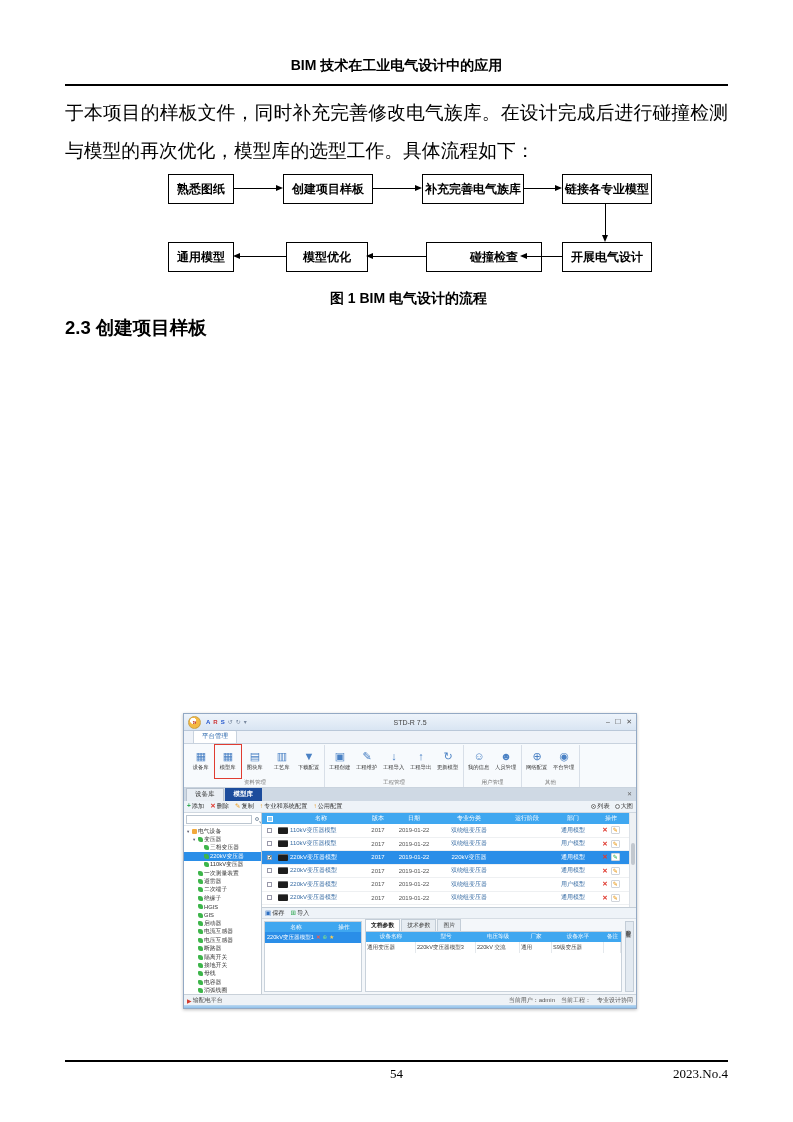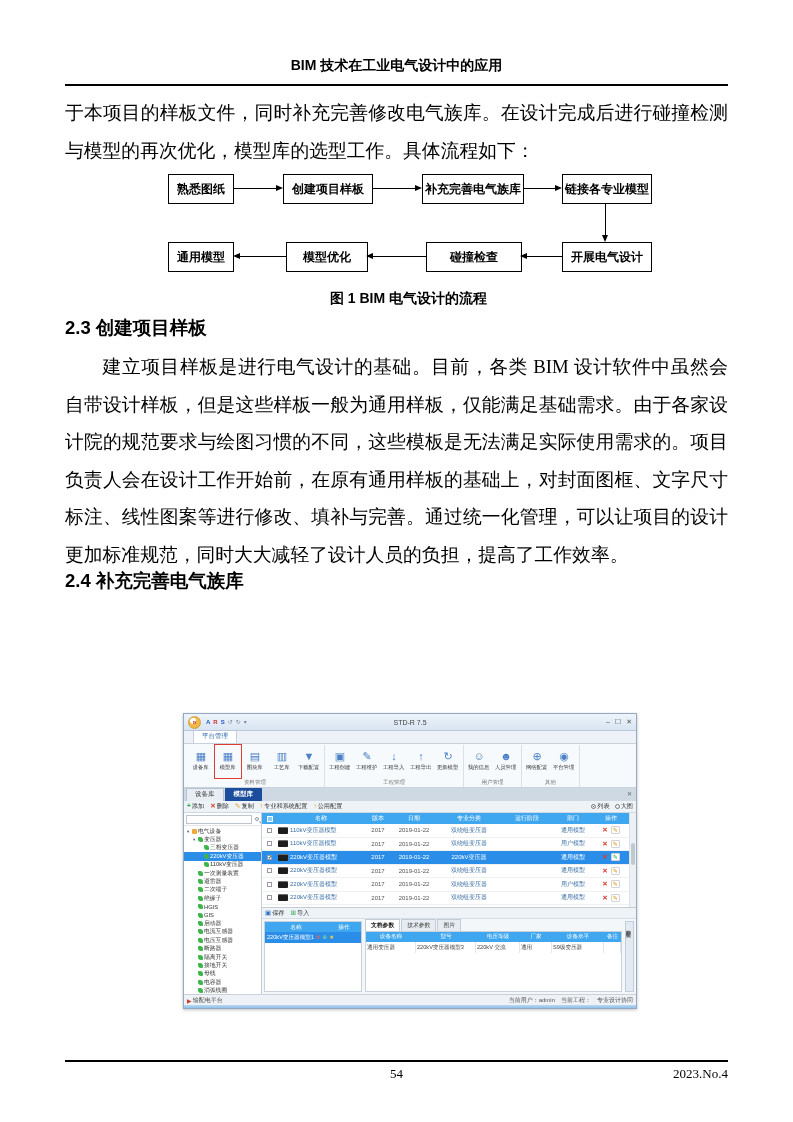--- a/index.html
+++ b/index.html
@@ -26,21 +26,21 @@
   .foot-issue{position:absolute;top:1066px;right:65px;font-size:13px;}
 
   
   .flowchart{position:absolute;top:168px;left:65px;width:663px;height:120px;
              font-family:"Liberation Sans",sans-serif;}
   .fbox{position:absolute;height:28px;border:1px solid #000;background:#fff;display:flex;
         align-items:center;justify-content:center;font-size:12px;font-weight:bold;white-space:nowrap;}
   .fb1{left:103px;top:6px;width:64px;} .fb2{left:218px;top:6px;width:88px;}
   .fb3{left:357px;top:6px;width:100px;}.fb4{left:497px;top:6px;width:88px;}
   .fb5{left:103px;top:74px;width:64px;}.fb6{left:221px;top:74px;width:80px;}
-  .fb7{left:361px;top:74px;width:94px;}.fb8{left:497px;top:74px;width:88px;}
+  .fb7{left:361px;top:74px;width:94px;padding-left:20px;}.fb8{left:497px;top:74px;width:88px;}
   .hline{position:absolute;height:1px;background:#000;}
   .vline{position:absolute;width:1px;background:#000;}
   .tri{position:absolute;width:0;height:0;}
   .tri.r{border-top:3px solid transparent;border-bottom:3px solid transparent;border-left:7px solid #000;}
   .tri.l{border-top:3px solid transparent;border-bottom:3px solid transparent;border-right:7px solid #000;}
   .tri.d{border-left:3px solid transparent;border-right:3px solid transparent;border-top:7px solid #000;}
 
   
   .appwin{position:absolute;top:713px;left:183px;width:454px;height:296px;border:1px solid #93a9c4;
           background:#f2f5f9;font-family:"Liberation Sans",sans-serif;font-size:6.5px;color:#333;
@@ -195,23 +195,21 @@
     <div class="hline" style="left:462px;top:88px;width:35px;"></div>
     <div class="tri l" style="left:455px;top:85px;"></div>
     <div class="hline" style="left:308px;top:88px;width:53px;"></div>
     <div class="tri l" style="left:301px;top:85px;"></div>
     <div class="hline" style="left:175px;top:88px;width:46px;"></div>
     <div class="tri l" style="left:168px;top:85px;"></div>
   </div>
   <div class="figcap cap1">图 1  BIM 电气设计的流程</div>
 
   <h2 class="sec-h h23">2.3 创建项目样板</h2>
-  <p class="para body23">建立项目样板是进行电气设计的基础。目前，各类 BIM 设计软件中虽然会自带设计样板，但是这些样板一般为通用样板，仅能满足基础需求。由于各家设计院的规范要求与绘图习惯的不同，这些模板是无法满足实际使用需求的。项目负责人会在设计工作开始前，在原有通用样板的基础上，对封面图框、文字尺寸标注、线性图案等进行修改、填补与完善。通过统一化管理，可以让项目的设计更加标准规范，同时大大减轻了设计人员的负担，提高了工作效率。</p>
-
-  <h2 class="sec-h h24">2.4 补充完善电气族库</h2>
+
 
   <div class="appwin">
 
     <div class="tbar">
       <div class="appbtn">
           <i>»</i>
         </div>
       <div class="qat">
         <span class="qa qa-a">A</span>
         <span class="qa qa-r">R</span>

